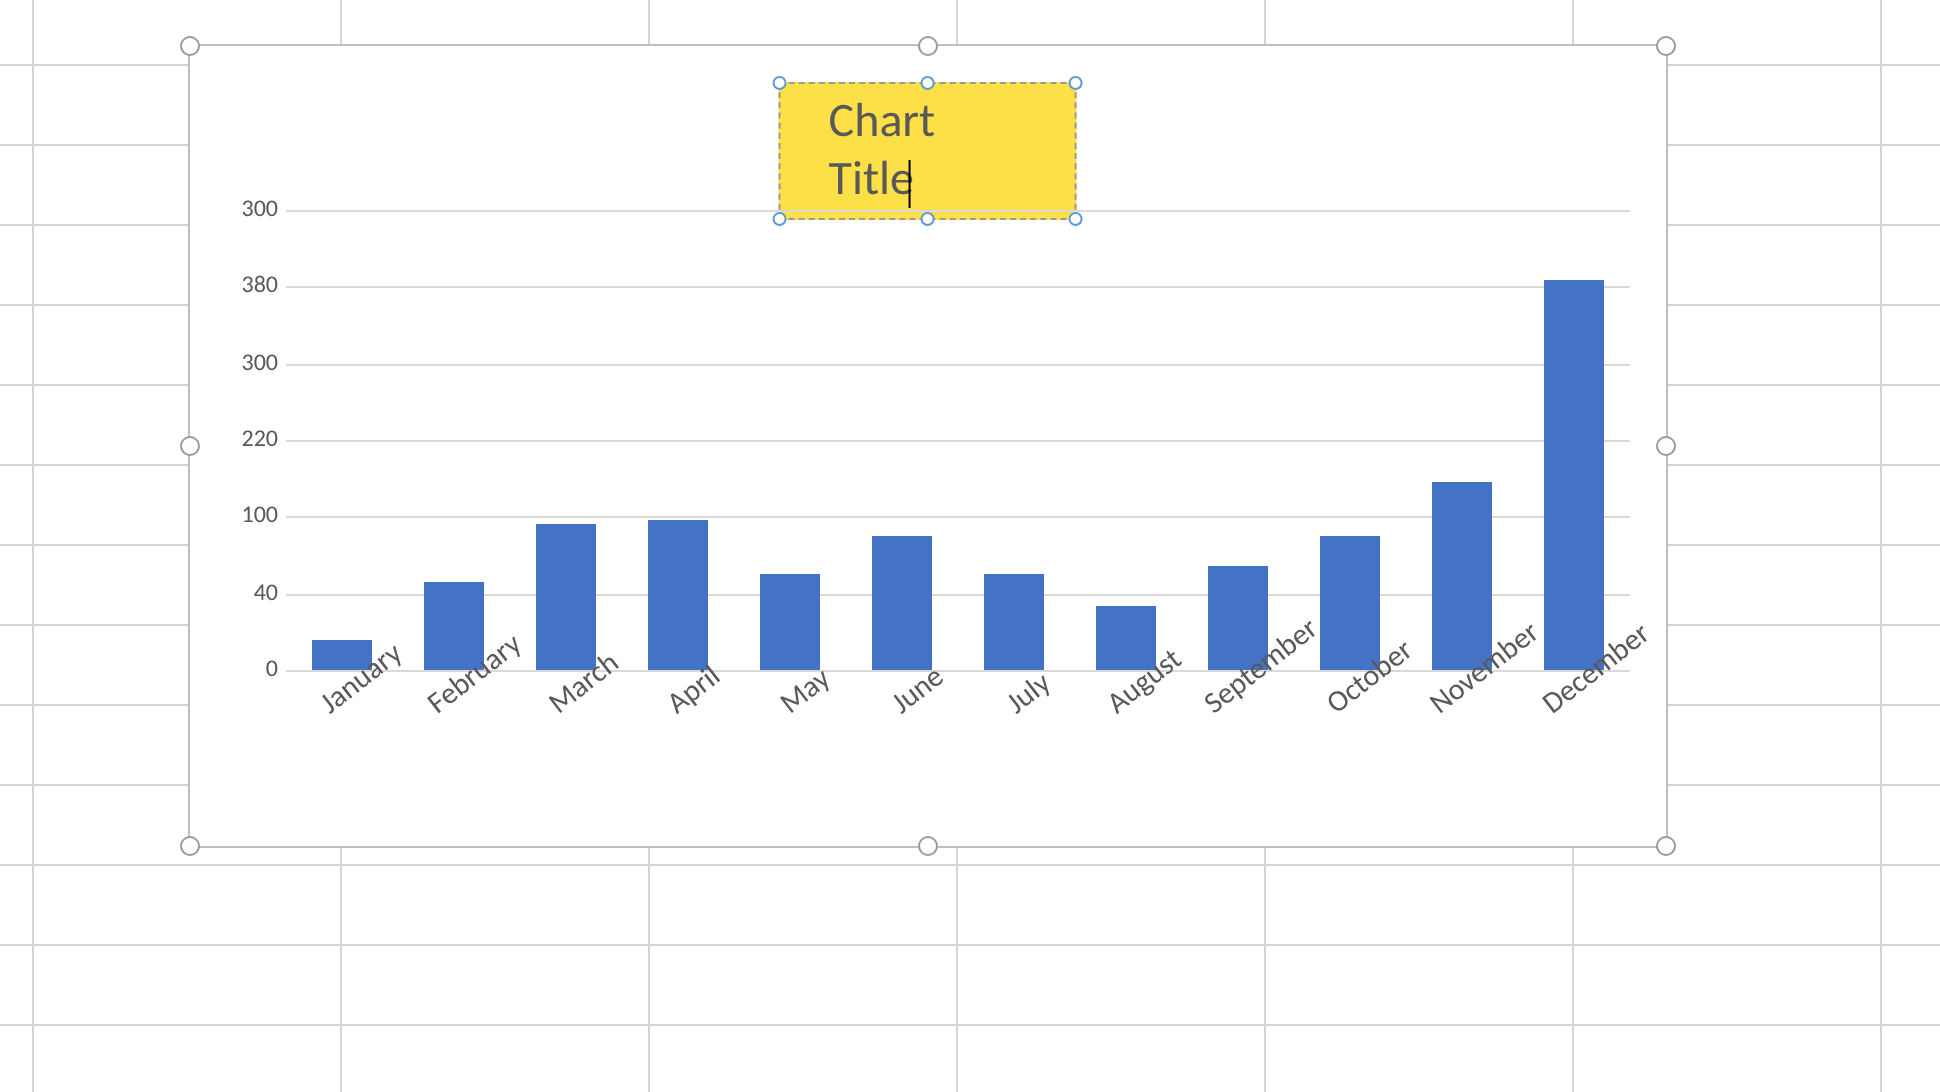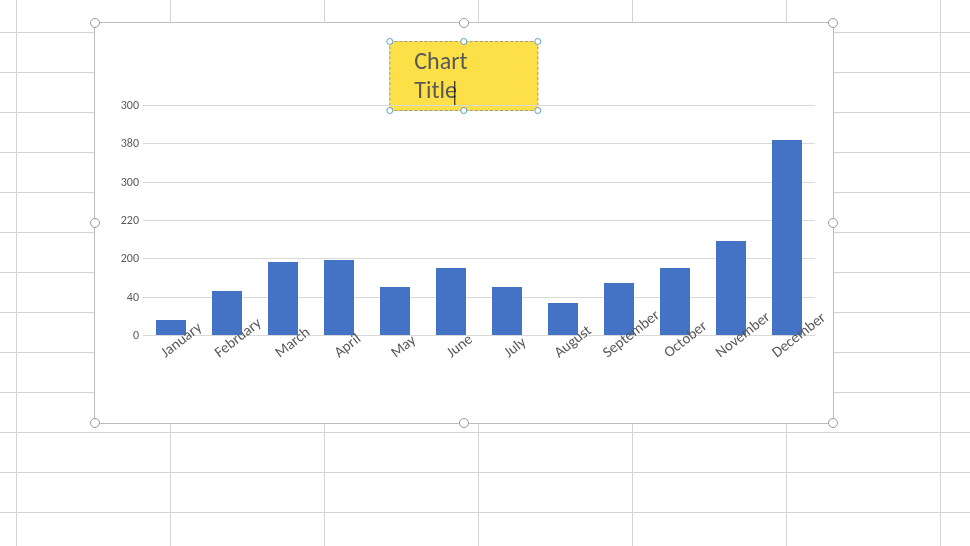--- a/index.html
+++ b/index.html
@@ -182,21 +182,21 @@
     <div class="title-handle br"></div>
   </div>
 
   <div class="plot-area">
     <div id="gridlines">
         <div class="axis-line-h" style="top: 230px;"></div>
         <div class="y-tick" style="top: 230px;">0</div>
         <div class="axis-line-h" style="top: 191.667px;"></div>
         <div class="y-tick" style="top: 191.667px;">40</div>
         <div class="axis-line-h" style="top: 153.333px;"></div>
-        <div class="y-tick" style="top: 153.333px;">200</div>
+        <div class="y-tick" style="top: 153.333px;">100</div>
         <div class="axis-line-h" style="top: 115px;"></div>
         <div class="y-tick" style="top: 115px;">220</div>
         <div class="axis-line-h" style="top: 76.6667px;"></div>
         <div class="y-tick" style="top: 76.6667px;">300</div>
         <div class="axis-line-h" style="top: 38.3333px;"></div>
         <div class="y-tick" style="top: 38.3333px;">380</div>
         <div class="axis-line-h" style="top: 0px;"></div>
         <div class="y-tick" style="top: 0px;">300</div>
       </div>
     <div class="bars" id="bars">

